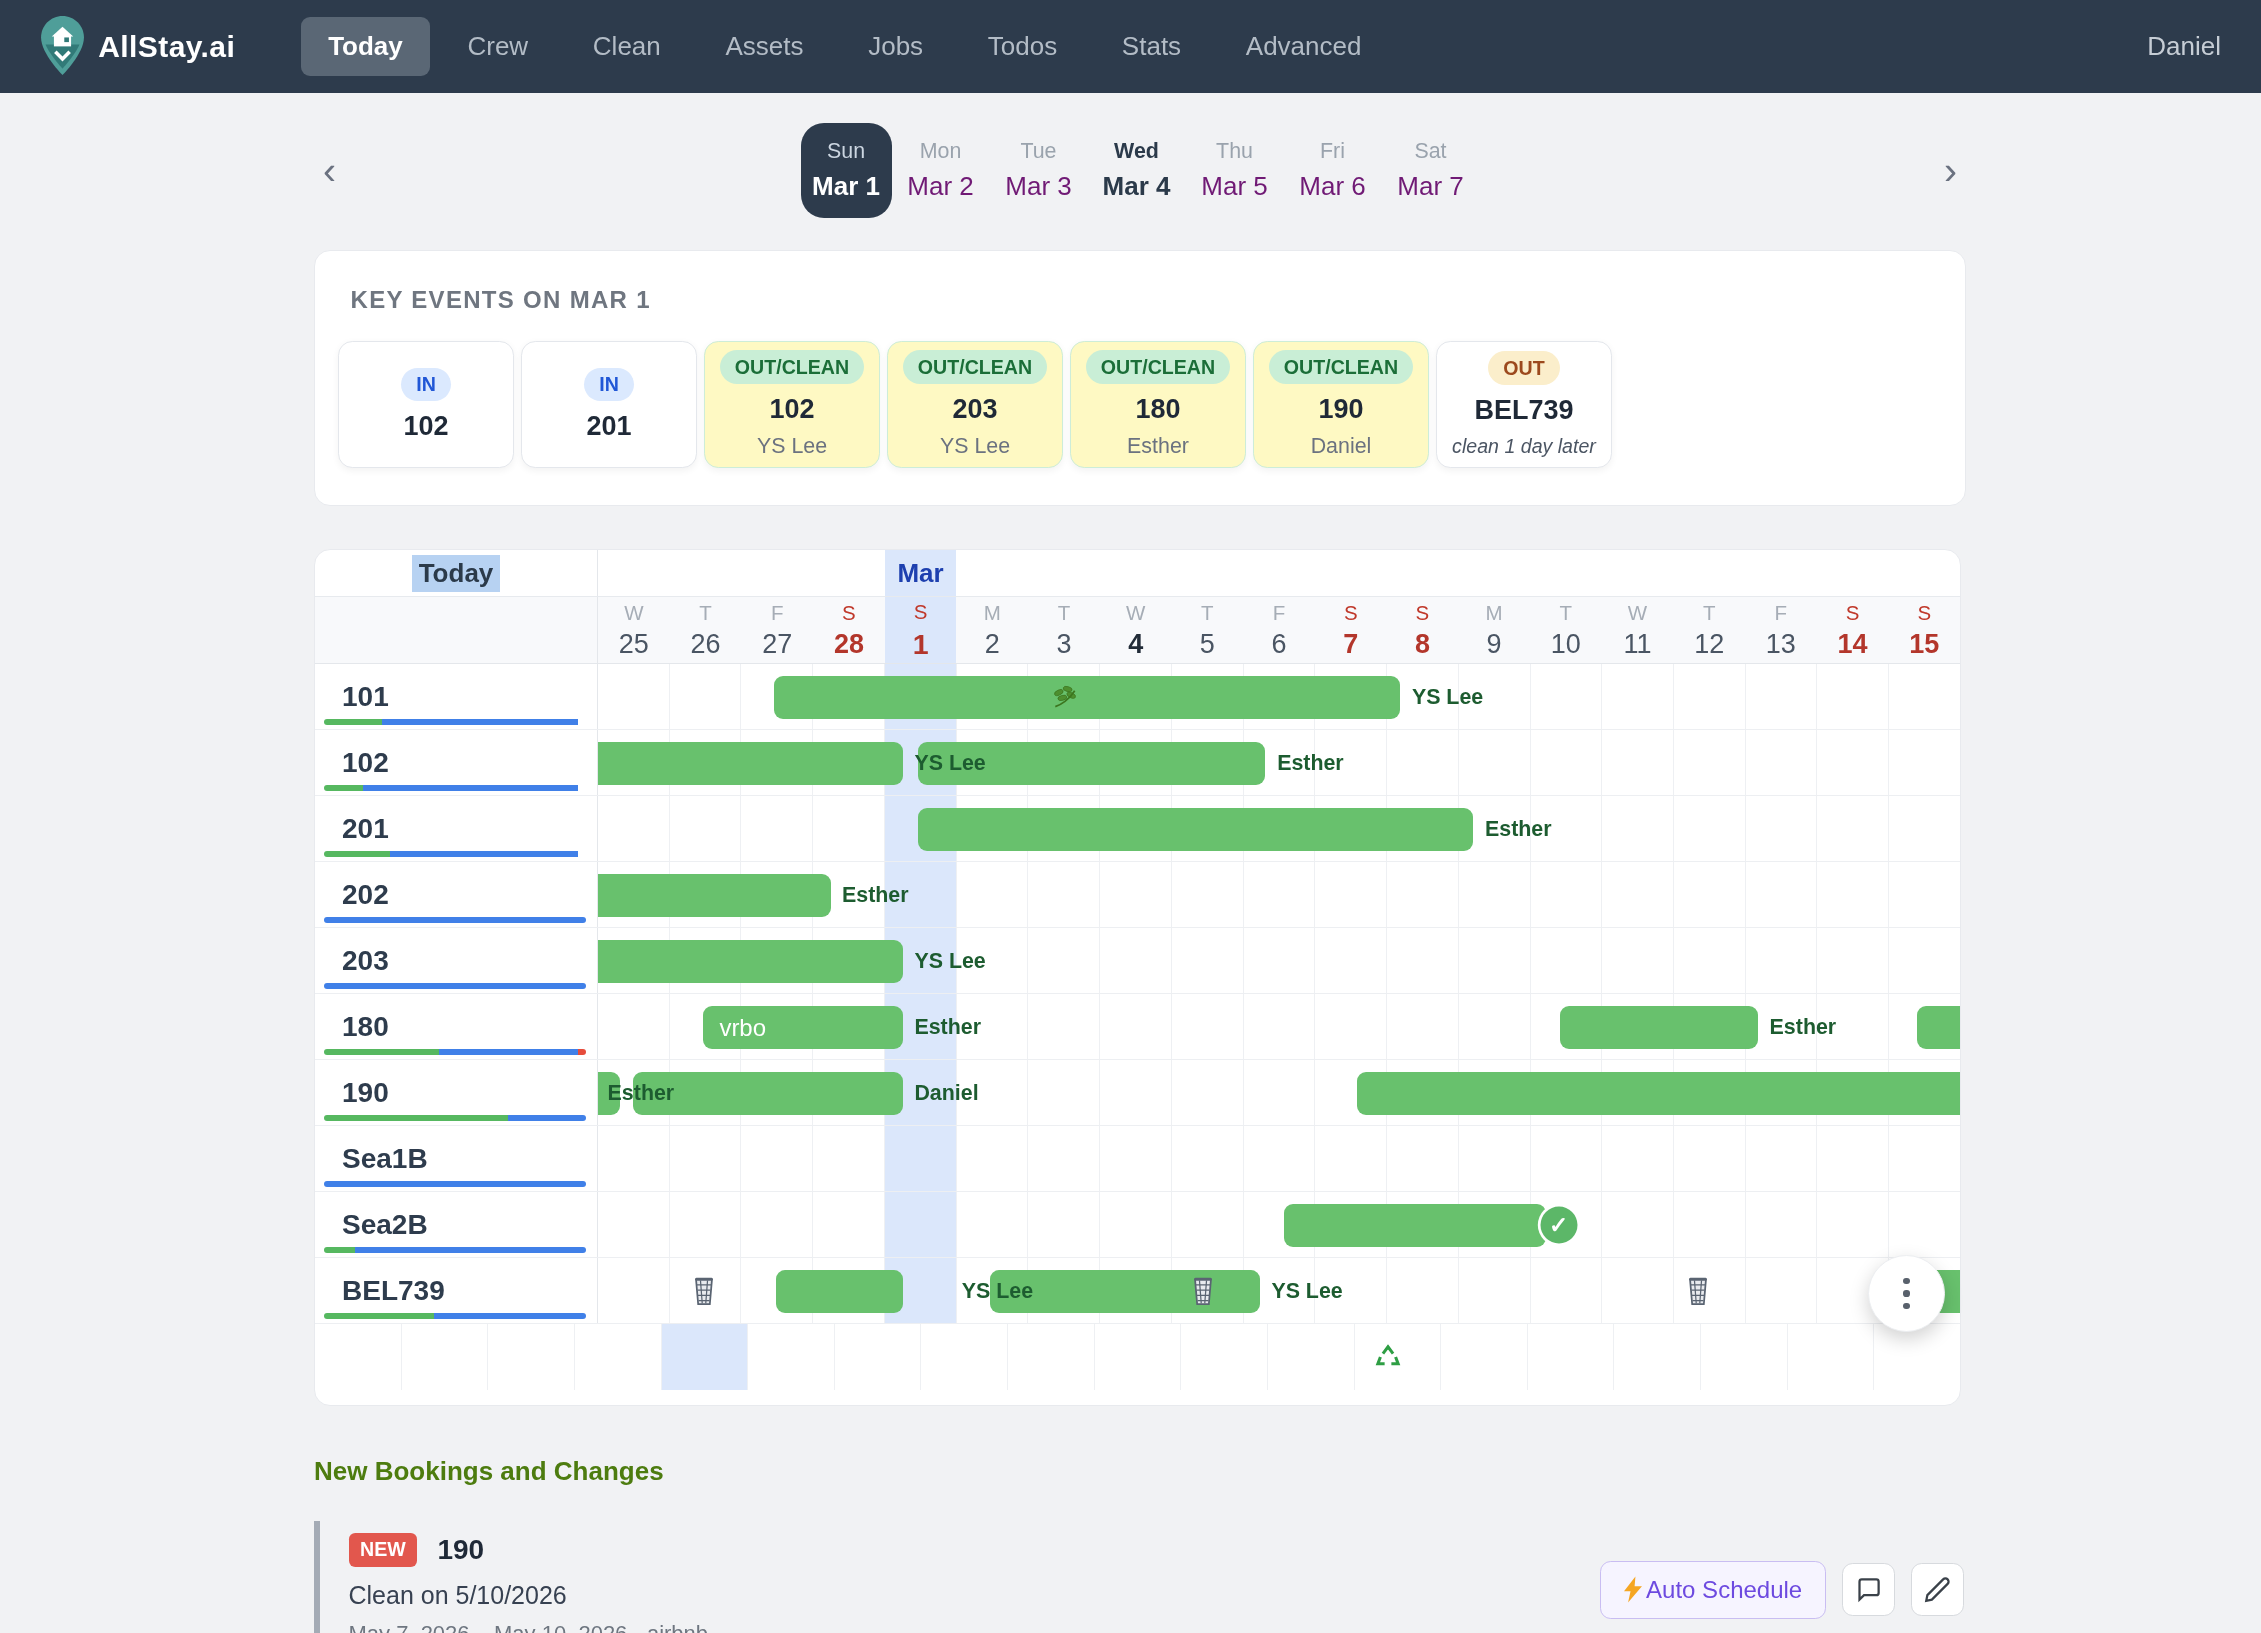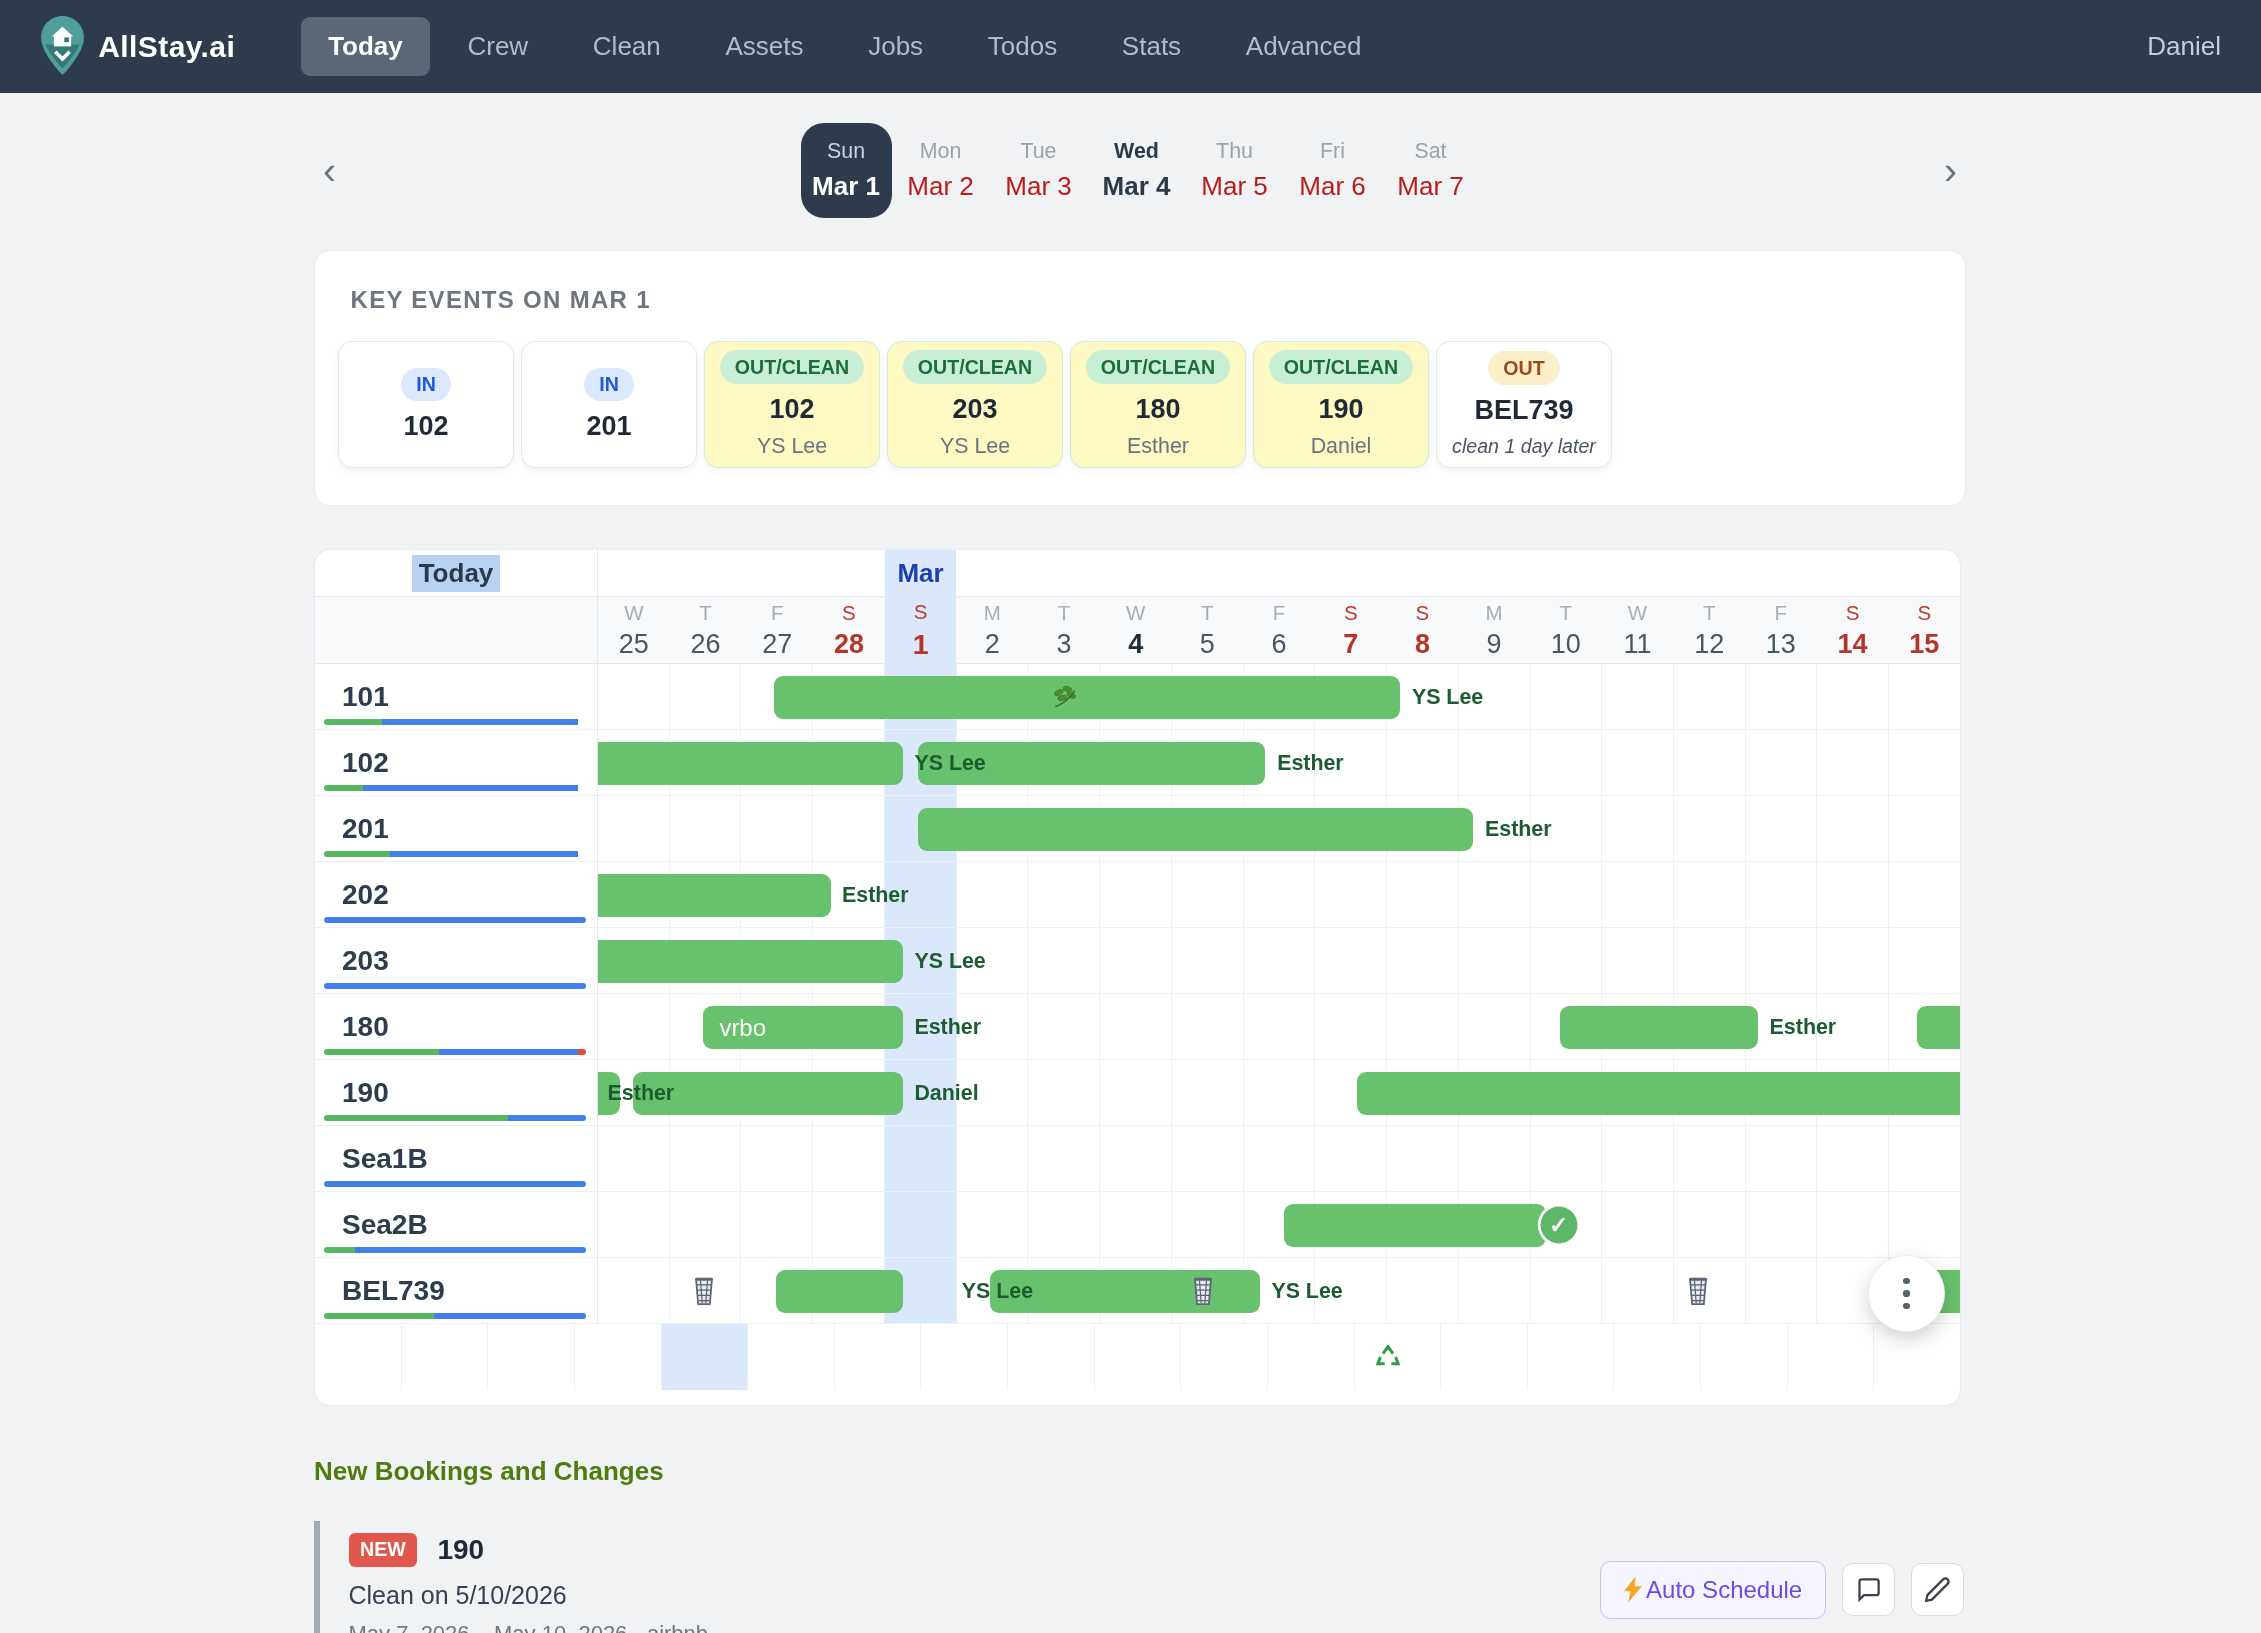--- a/index.html
+++ b/index.html
@@ -14,21 +14,21 @@
   .nav-item { font-size:26px; color:#b3bcc6; padding:14.3px 27px; border-radius:9px; cursor:pointer; }
   .nav-item.active { background:#5a6775; color:#fff; font-weight:600; }
   .nav-user { margin-left:auto; color:#c6cdd5; font-size:26px; }
 
   
   .date-strip { margin:30px 296px 0 314px; display:flex; align-items:center; }
   .chev { font-size:39px; color:#6b7280; background:none; border:none; cursor:pointer; padding:0 9px; line-height:1; }
   .pills { margin:0 auto; display:flex; align-items:center; }
   .pill { width:98px; text-align:center; padding:14.3px 0; cursor:pointer; }
   .pill .dow { display:block; font-size:21.4px; color:#9aa3ad; margin-bottom:7.1px; }
-  .pill .date { display:block; font-size:26px; color:#b91c1c; }
+  .pill .date { display:block; font-size:26px; color:#701a75; }
   .pill.today .dow, .pill.today .date { color:#2b3a4a; font-weight:bold; }
   .pill.selected { background:#2d3b4c; border-radius:23px; width:91px; padding:16px 0; }
   .pill.selected .dow { color:#cbd5e0; }
   .pill.selected .date { color:#fff; font-weight:600; }
 
   
   .key-panel { margin:32px 0 0 314px; width:1652px; background:#fff; border:1.8px solid #e8eaee; border-radius:16px; padding:30px 23px 37px 23px; }
   .key-title { font-size:24px; font-weight:bold; color:#6f7680; letter-spacing:1.3px; margin:5.3px 0 27px 12.5px; }
   .kcards { display:flex; gap:7px; }
   .kcard { width:176px; height:127px; border-radius:14.3px; background:#fff; border:1.8px solid #e4e7ec;

